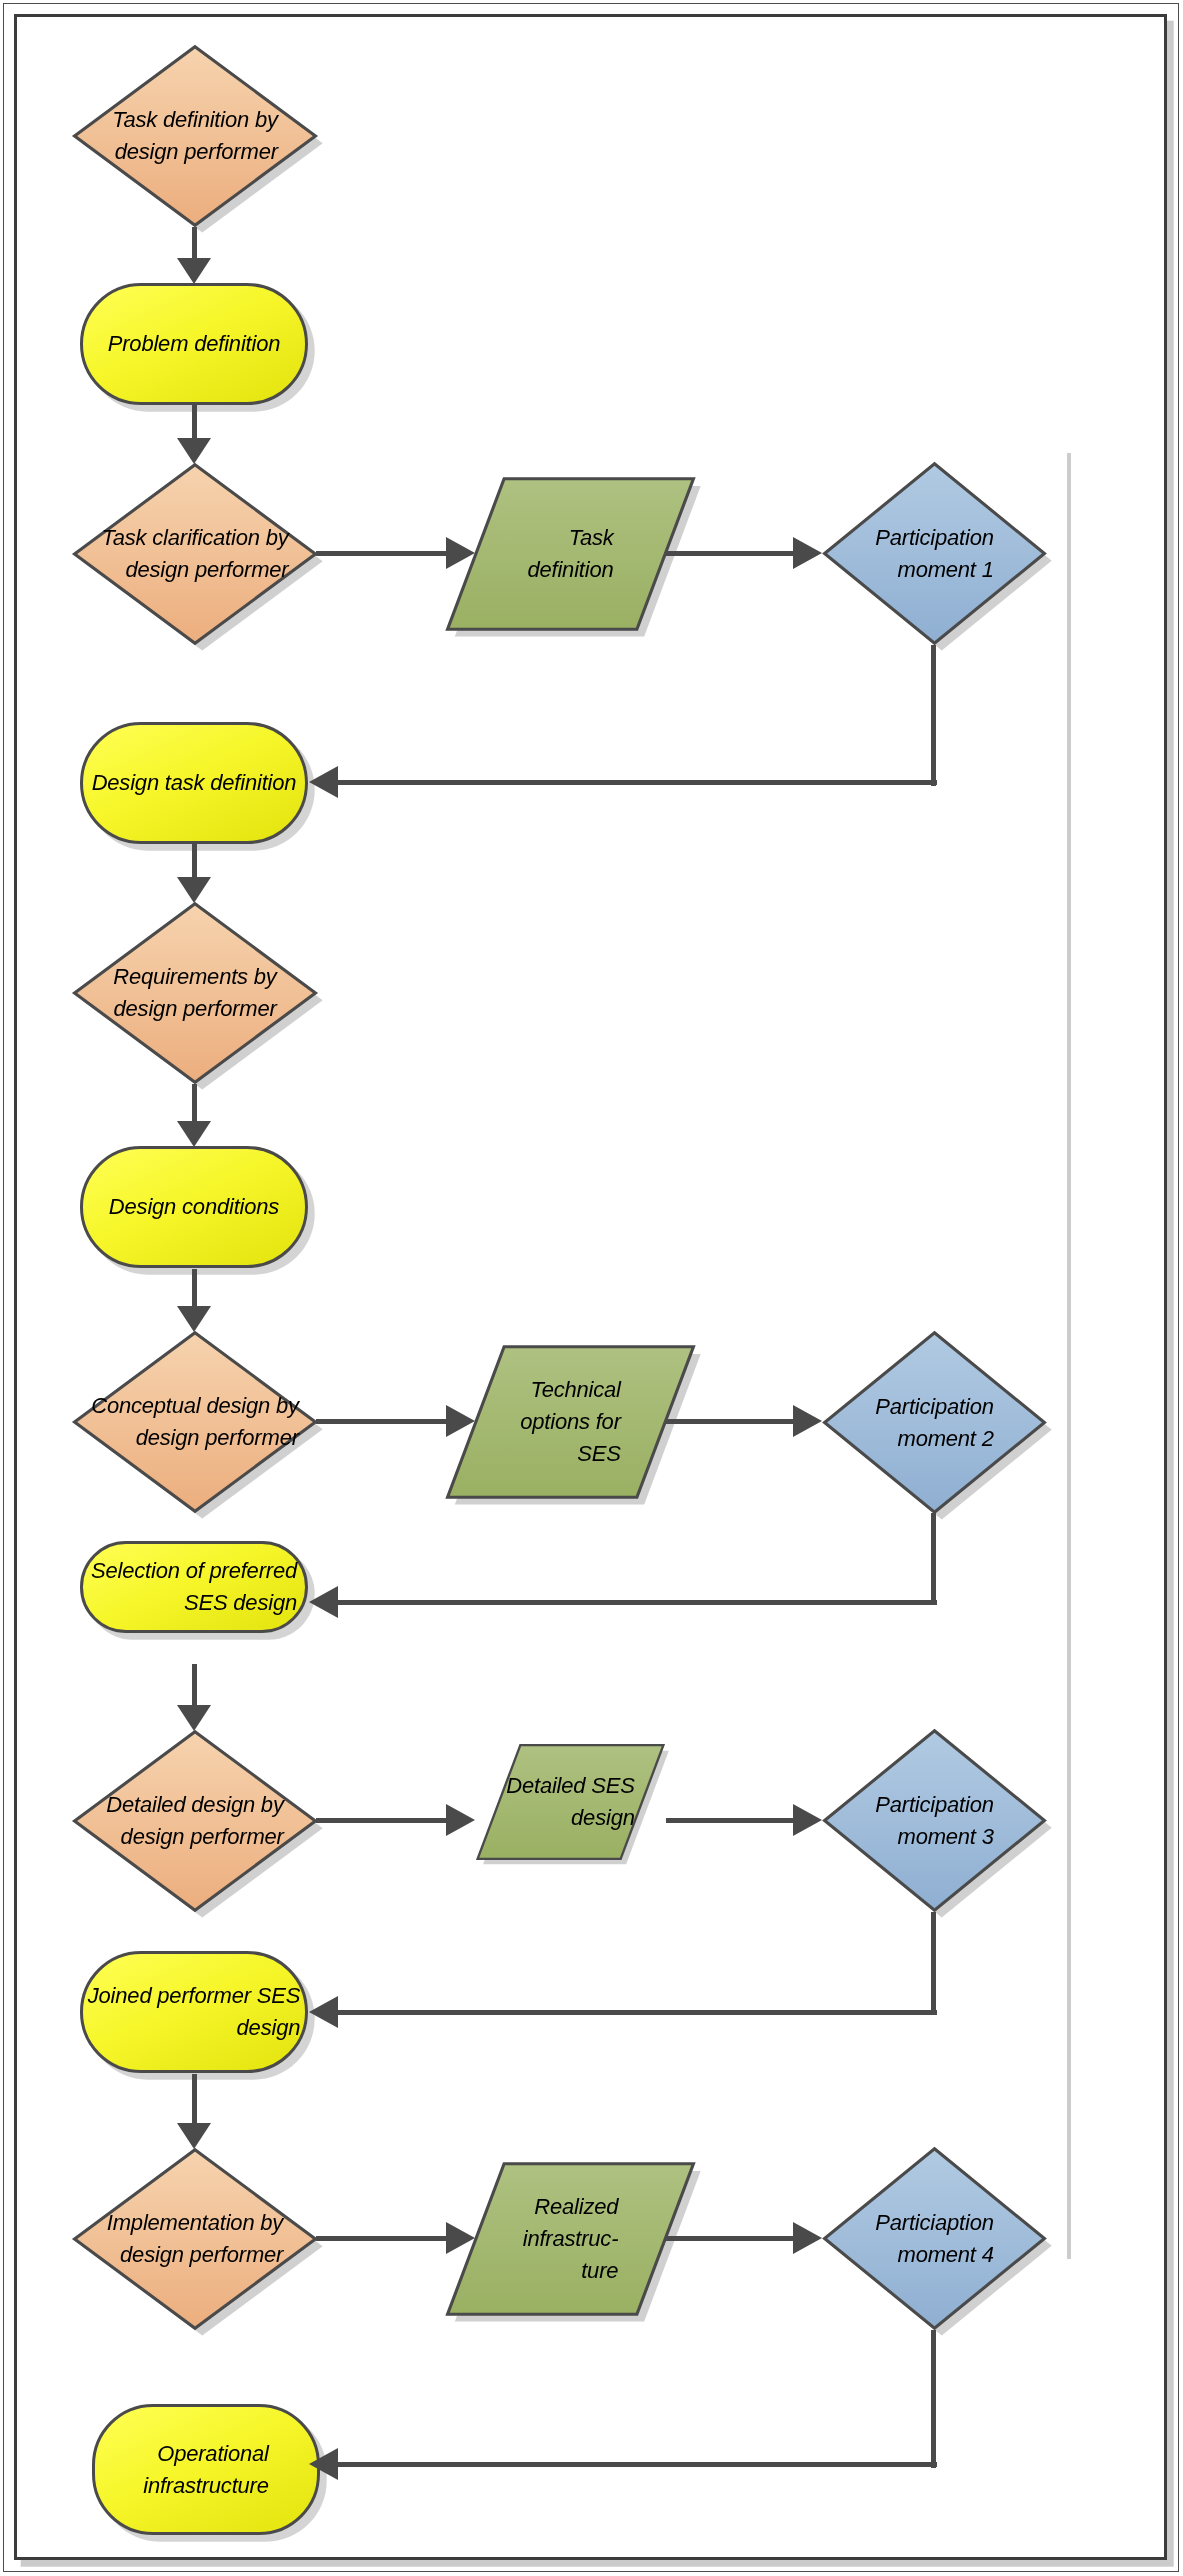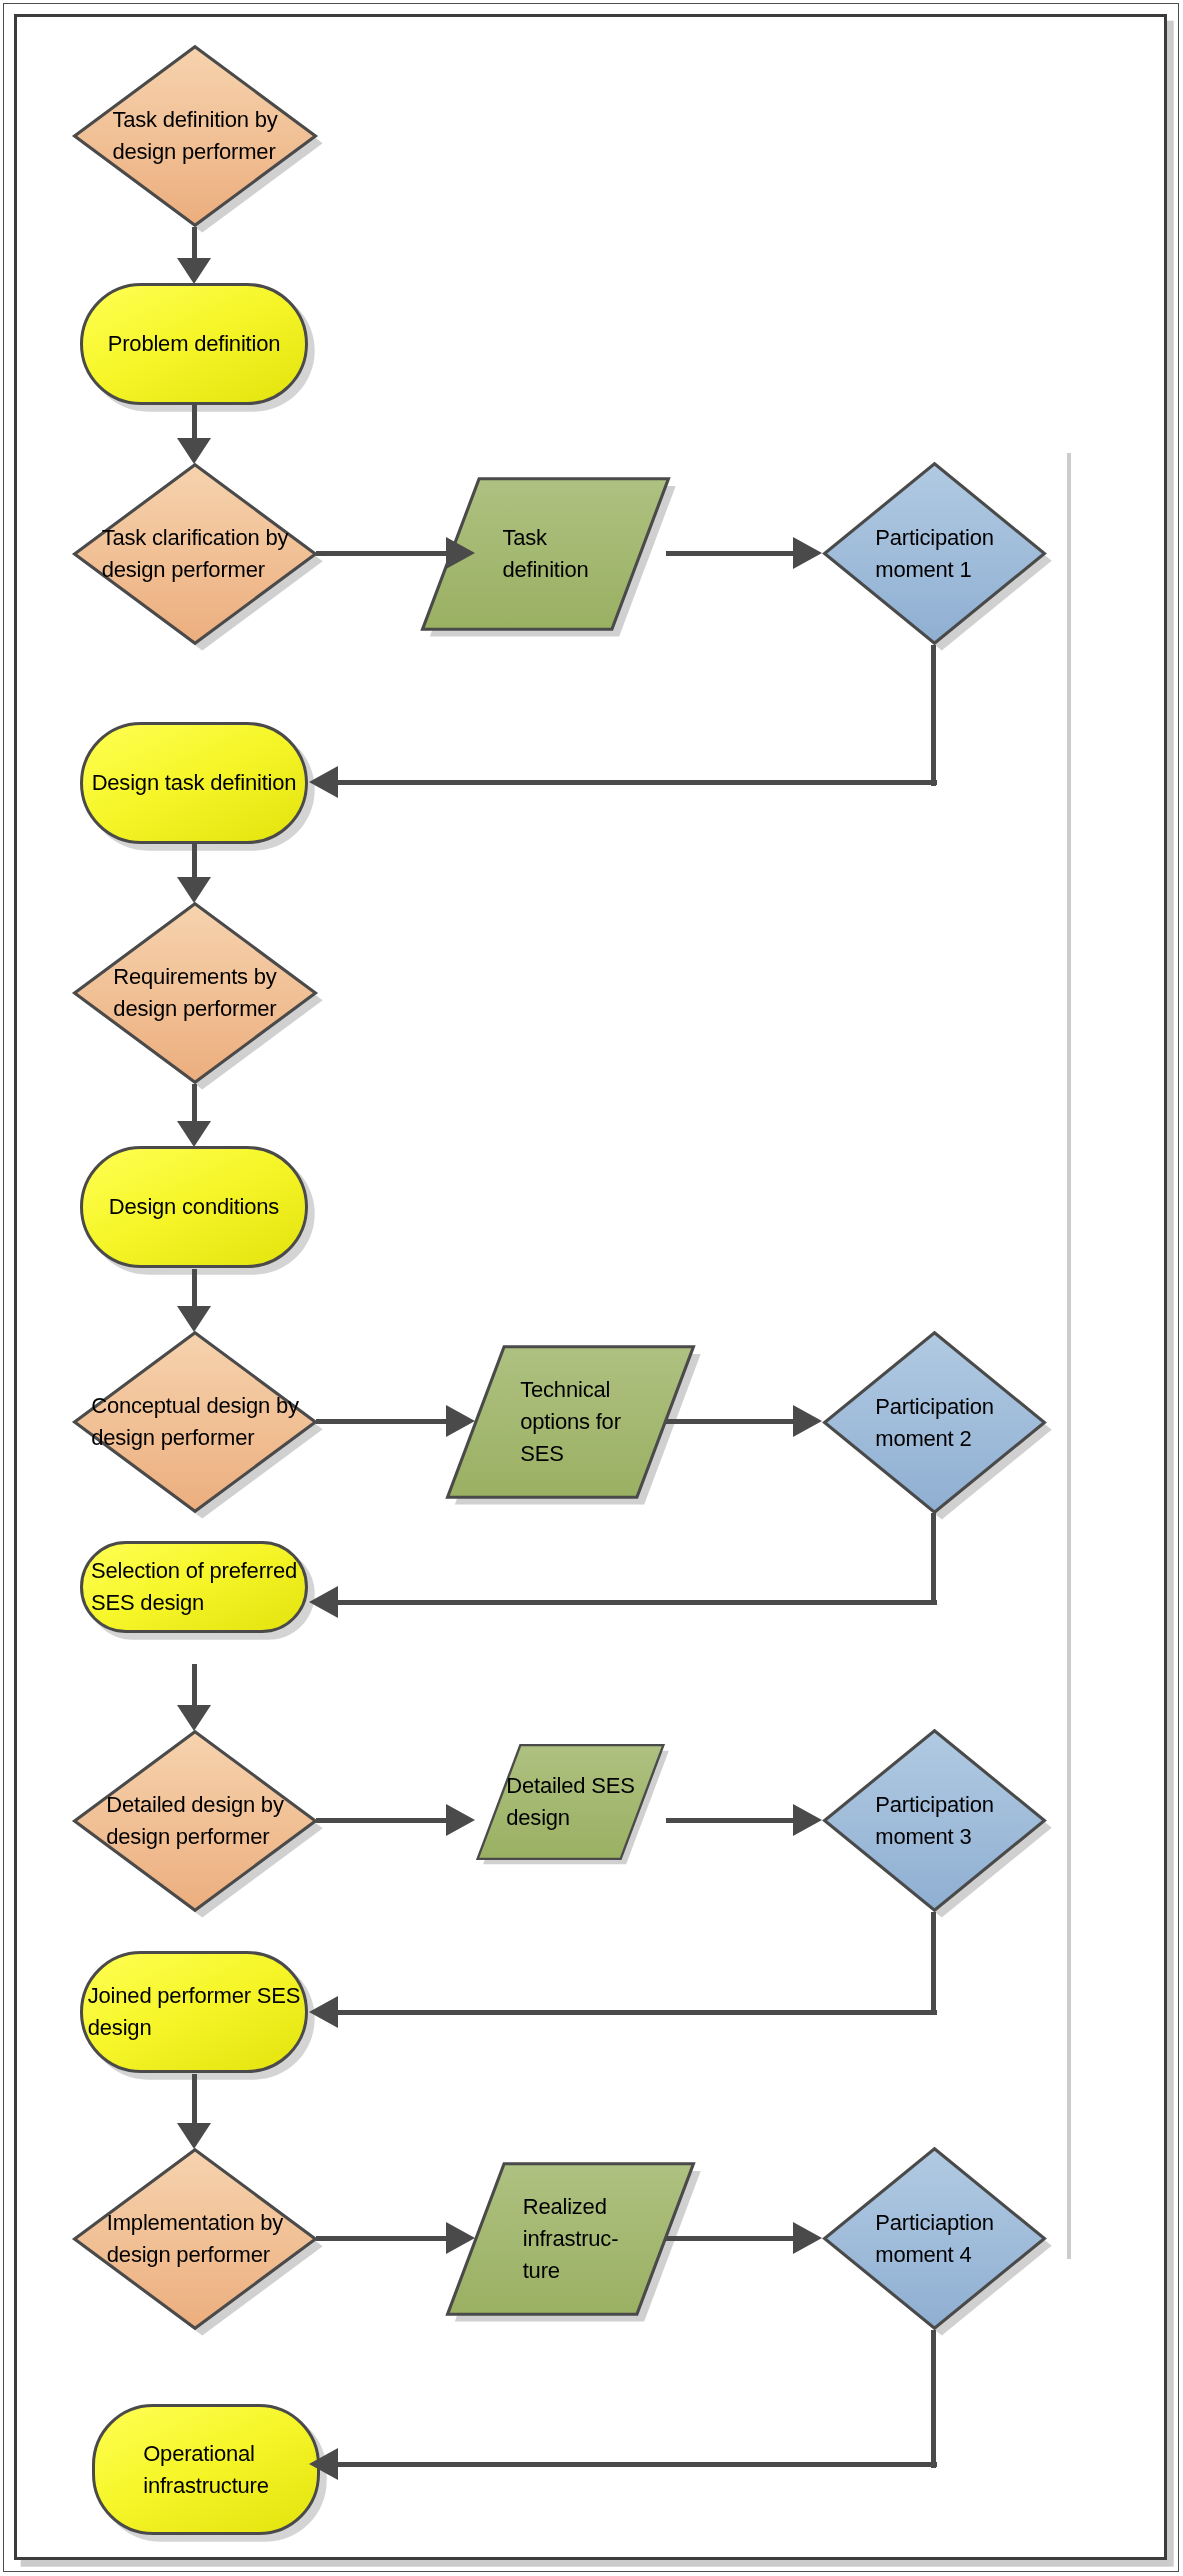--- a/index.html
+++ b/index.html
@@ -20,23 +20,23 @@
   .page-edge-line{
     position:absolute;left:1067px;top:453px;width:4.2px;height:1806px;
     background:#cccccc;
   }
   
   .node{position:absolute;}
   .node svg{position:absolute;left:0;top:0;width:100%;height:100%;overflow:visible;}
   .label{
     position:absolute;left:0;top:0;right:0;bottom:0;
     display:flex;align-items:center;justify-content:center;
-    text-align:left;white-space:pre-line;
+    text-align:right;white-space:pre-line;
     font-size:22px;line-height:1.45;color:#000;letter-spacing:-0.2px;
-    padding:0 4.2px;box-sizing:border-box;
+    padding:0 4.2px;box-sizing:border-box;font-style:italic;
   }
   .shape-shadow{fill:#c8c8c8;opacity:0.85;}
   .shape-main{stroke:#4a4a4a;stroke-width:6;}
   .stadium{
     border:3.1px solid #4a4a4a;border-radius:61px;box-sizing:border-box;
     background:linear-gradient(155deg,#ffff55 0%,#f6f62a 45%,#e3e30e 100%);
     box-shadow:6.7px 6.7px 0 rgba(198,198,198,0.75);
   }
   
   .shaft{position:absolute;background:#4a4a4a;}
@@ -95,21 +95,21 @@
 
 <div class="node" style="left:73px;top:463px;width:244px;height:182px">
   <svg viewBox="0 0 470 350">
     <polygon class="shape-shadow" points="235,3 467,175 235,347 3,175" transform="translate(14,14)"></polygon>
     <polygon class="shape-main" points="235,3 467,175 235,347 3,175" fill="url(#og)"></polygon>
   </svg>
   <div class="label">Task clarification by
 design performer</div>
 </div>
 
-<div class="node" style="left:421px;top:477px;width:249px;height:154px">
+<div class="node" style="left:446px;top:477px;width:249px;height:154px">
   <svg viewBox="0 0 480 296">
     <polygon class="shape-shadow" points="112,3 477,3 368,293 3,293" transform="translate(14,14)"></polygon>
     <polygon class="shape-main" points="112,3 477,3 368,293 3,293" fill="url(#gg)"></polygon>
   </svg>
   <div class="label">Task
 definition</div>
 </div>
 
 <div class="node" style="left:823px;top:462px;width:223px;height:183px">
   <svg viewBox="0 0 430 352">

